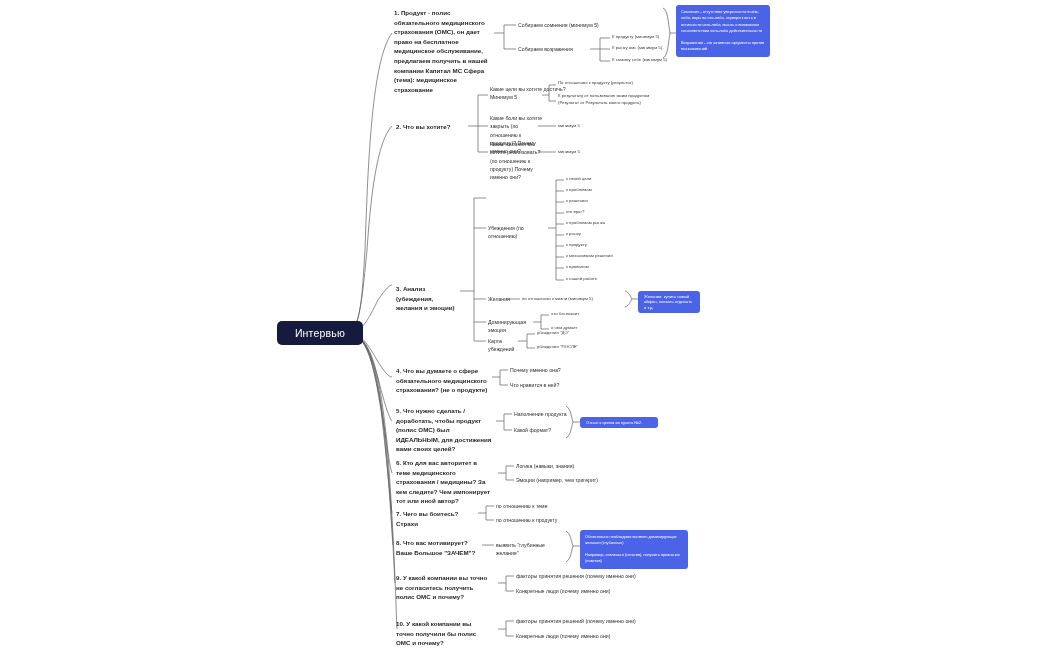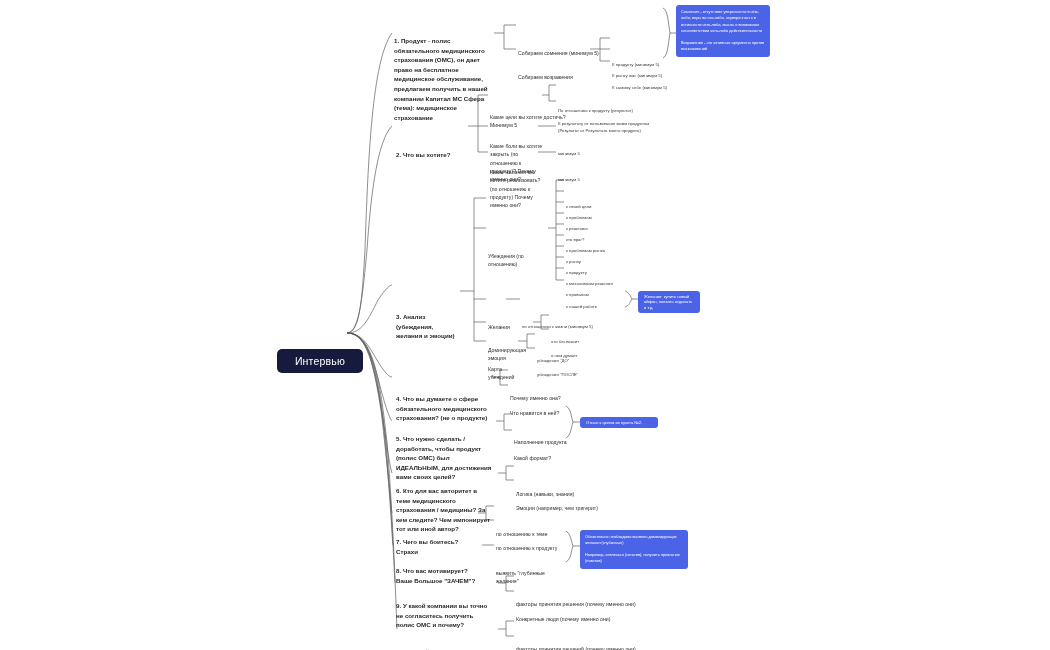--- a/index.html
+++ b/index.html
@@ -7,21 +7,21 @@
     width:1050px;height:650px;
     background:#ffffff;
     font-family:"Liberation Sans","DejaVu Sans",sans-serif;
     color:#2b2b2b;
     overflow:hidden;
     position:relative;
   }
   #canvas{position:absolute;left:0;top:0;width:1050px;height:650px;}
   .svg-layer{position:absolute;left:0;top:0;width:1050px;height:650px;pointer-events:none;}
 
-  .node{position:absolute;margin-top:28px;}
+  .node{position:absolute;}
 
   
   .root{
     left:277px;top:321px;
     width:70px;
     background:#161b3d;
     color:#ffffff;
     border-radius:5px;
     padding:6px 8px;
     font-size:10.5px;

